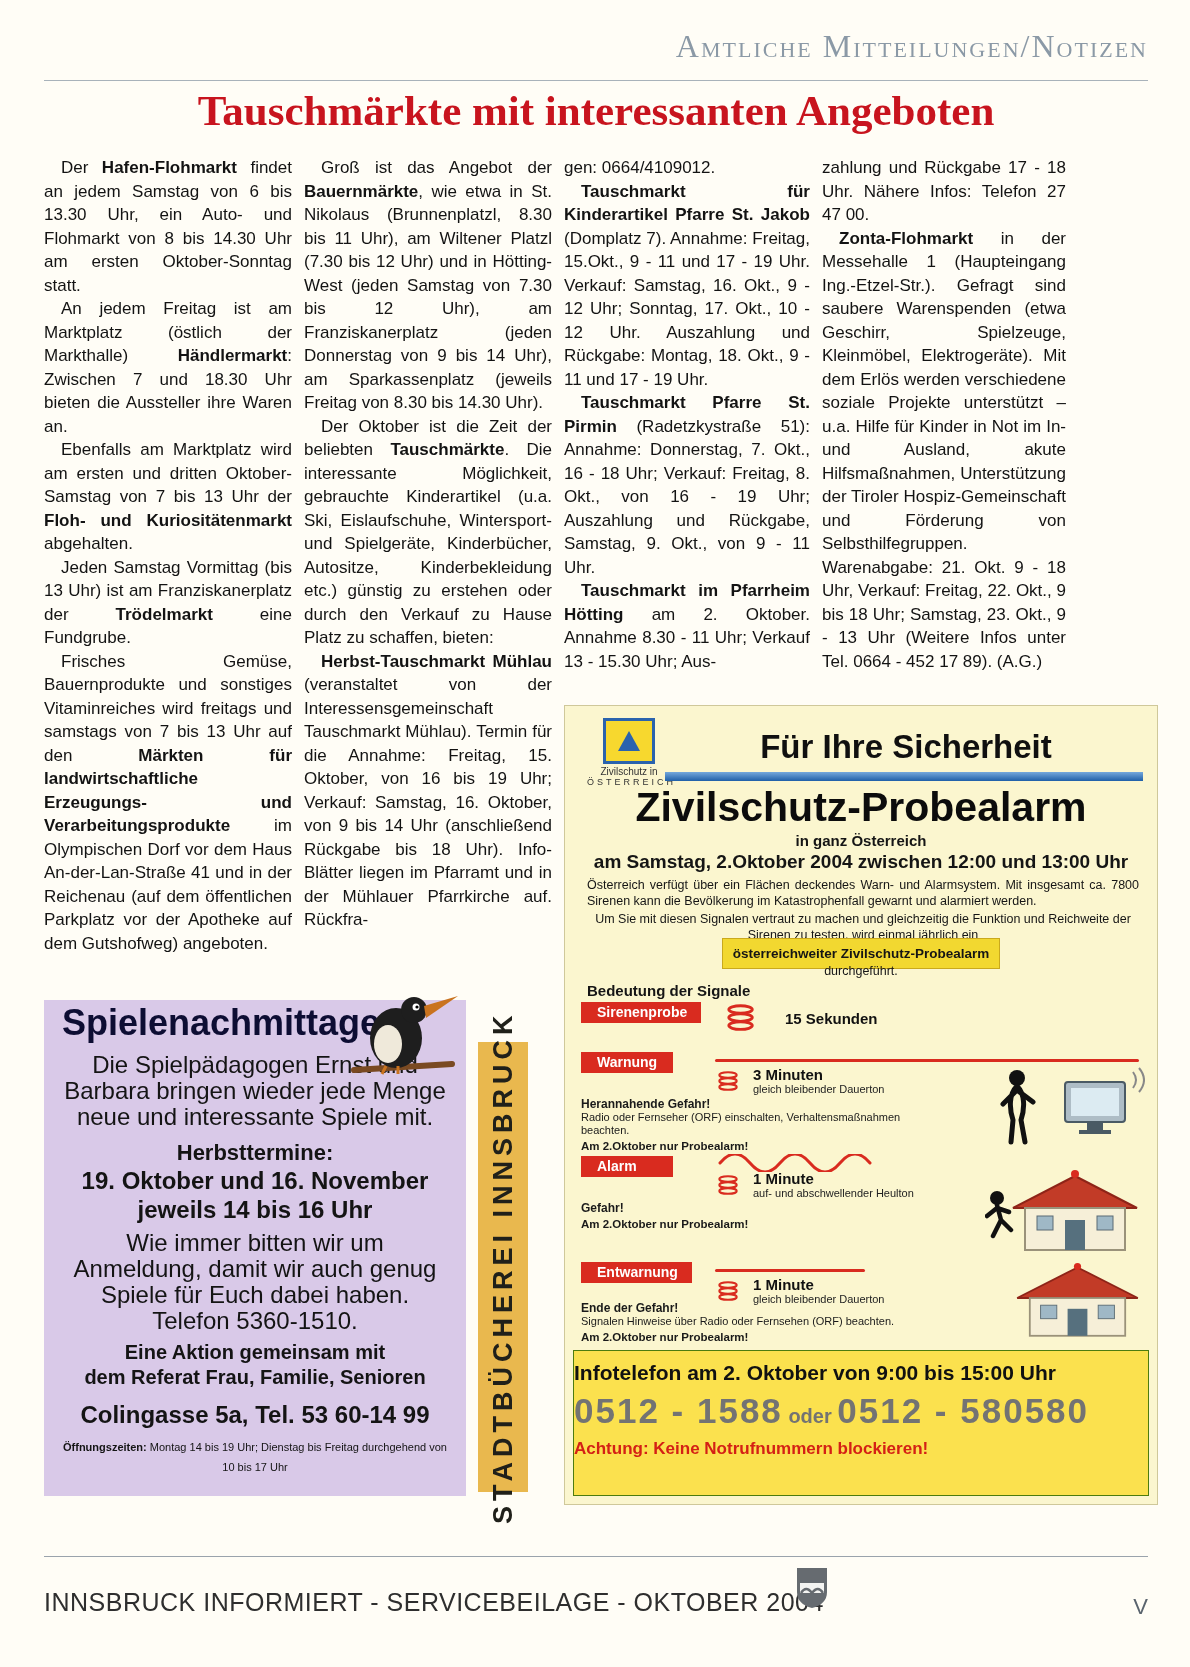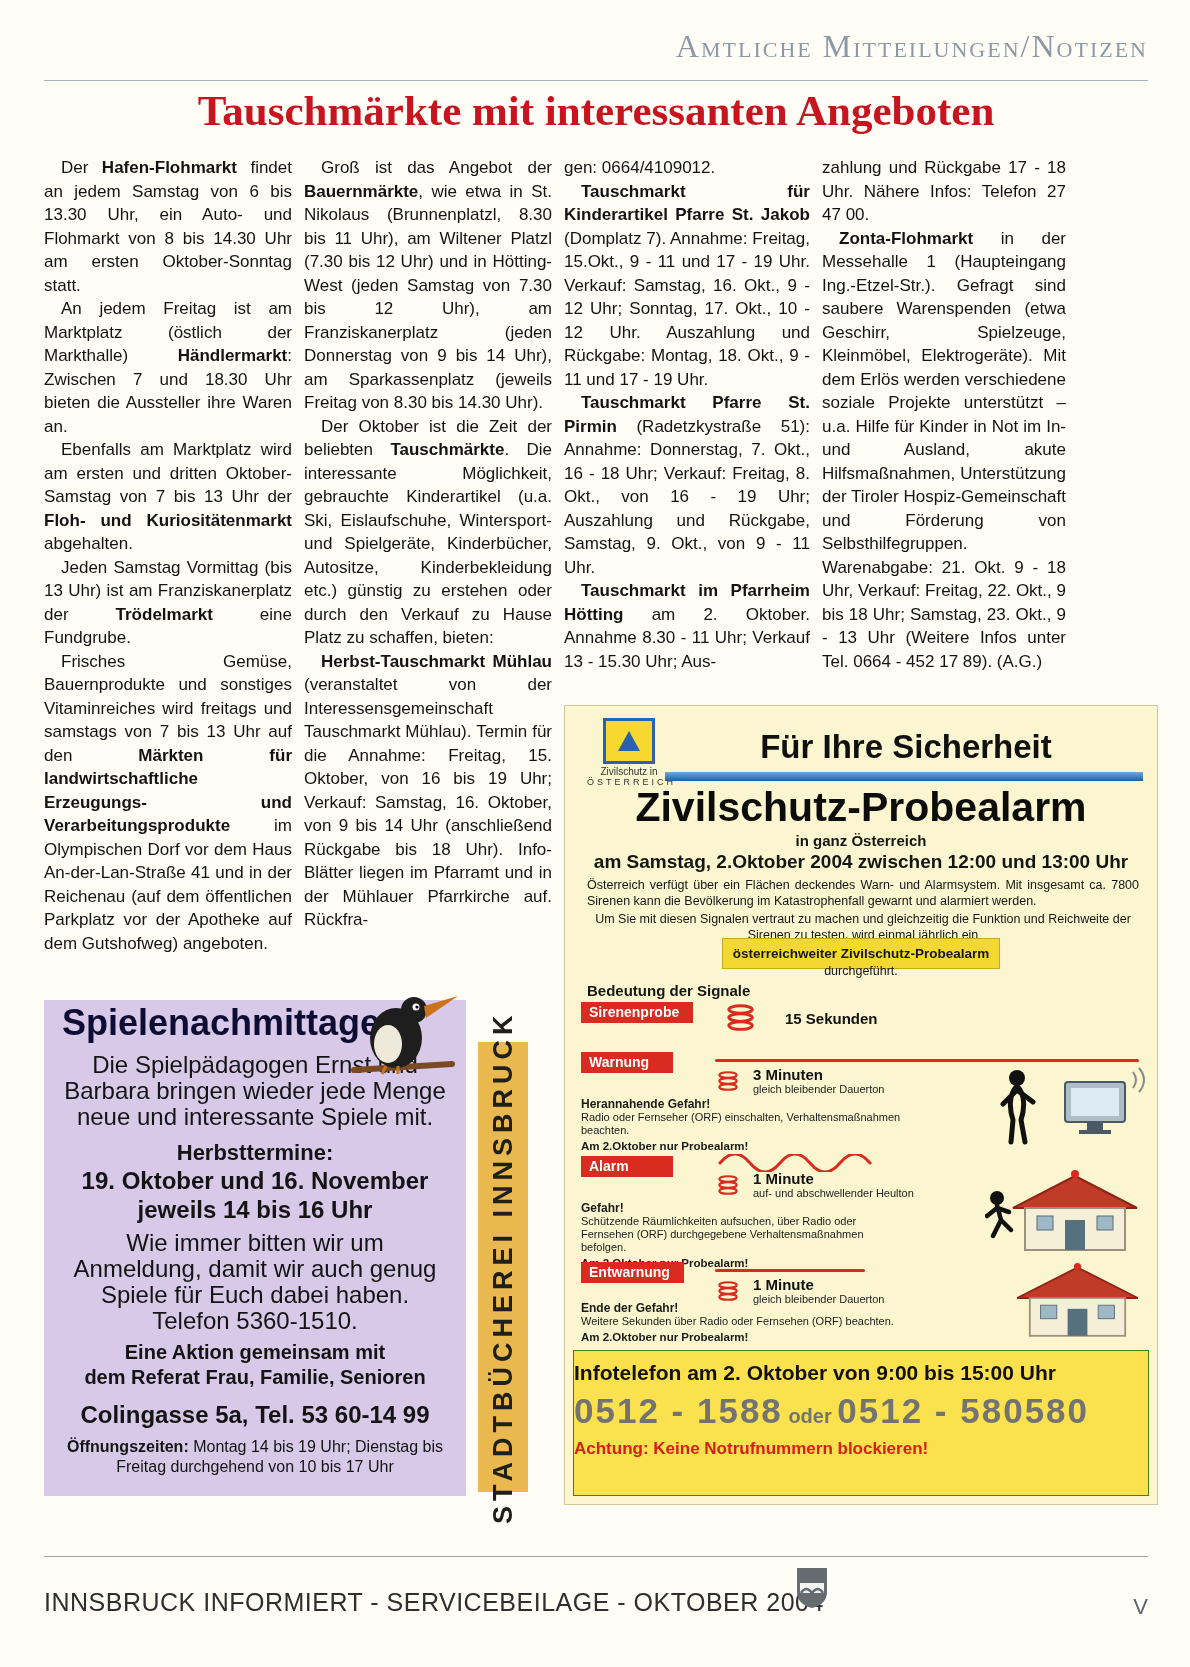--- a/index.html
+++ b/index.html
@@ -28,21 +28,21 @@
             z-index:2;box-sizing:border-box;padding:0 16px 8px;text-align:center;color:#141414;}
   .sp-title{margin:2px 0 8px 2px;text-align:left;font-size:36px;font-weight:bold;color:#0d0d33;}
   .sp-bird{position:absolute;top:-14px;right:6px;}
   .sp-p{margin:6px 0;font-size:24px;line-height:26px;}
   .sp-h{margin-top:10px;font-size:22px;font-weight:bold;}
   .sp-dates{font-size:24px;font-weight:bold;line-height:29px;}
   .sp-action{font-size:20px;font-weight:bold;line-height:25px;}
   .sp-action-group{text-align:center;}
   .sp-lib{font-size:24px;font-weight:bold;line-height:29px;}
   .sp-lib-group{margin-top:10px;}
-  .sp-hours{margin:8px 0 0;font-size:16px;line-height:20px;}
+  .sp-hours{margin:8px 0 0;font-size:11px;line-height:20px;}
 
   
   .lib-strip{position:absolute;left:478px;top:1042px;width:50px;height:450px;background:#e9b84e;z-index:2;}
   .lib-strip span{position:absolute;inset:0;display:flex;align-items:center;justify-content:center;
             writing-mode:vertical-rl;transform:rotate(180deg);font-size:27px;font-weight:bold;
             letter-spacing:5px;color:#20201a;white-space:nowrap;}
 
   
   .ziv{position:absolute;left:564px;top:705px;width:594px;height:800px;background:#fbf6cf;
        border:1px solid #cfc89a;box-sizing:border-box;z-index:2;color:#151515;}
@@ -62,21 +62,21 @@
   .ziv-intro{position:absolute;left:22px;right:18px;font-size:12.5px;line-height:15.5px;text-align:justify;}
   .i1{top:172px}.i2{top:206px;text-align:center;}
   .ziv-high{position:absolute;top:238px;left:0;right:0;text-align:center;}
   .ziv-high span{background:#f2d830;font-weight:bold;font-size:13.5px;padding:7px 10px;border:1px solid #caa91c;}
   .ziv-i3{position:absolute;top:258px;left:0;right:0;text-align:center;font-size:12.5px;}
   .ziv-sigh{position:absolute;top:276px;left:22px;font-size:15px;font-weight:bold;}
   .sig-rows{position:absolute;left:8px;right:8px;top:296px;}
   .sig-row{position:relative;}
   .s0{height:50px}.s1{height:104px}.s2{height:106px}.s3{height:90px}
   .sig-label{position:absolute;left:8px;top:0;background:#d92b1f;color:#fff;font-weight:bold;
-             font-size:14px;padding:2px 14px 3px 8px;min-width:92px;box-sizing:border-box;}
+             font-size:14px;padding:2px 14px 3px 16px;min-width:92px;box-sizing:border-box;}
   .sig-coil{position:absolute;left:142px;top:16px;}
   .s0 .sig-coil{left:150px;top:-2px;transform:scale(1.35);transform-origin:top left;}
   .sig-dur{position:absolute;left:180px;top:14px;}
   .s0 .sig-dur{left:212px;top:8px;}
   .sig-dur .d{font-weight:bold;font-size:15px;color:#111;}
   .sig-dur .t{font-size:11px;color:#222;}
   .tone-flat{position:absolute;top:7px;left:142px;height:3px;background:#d92b1f;border-radius:3px;}
   .s1 .tone-flat{width:424px;}
   .s3 .tone-flat{width:150px;}
   .sig-wave{position:absolute;left:142px;top:-2px;}
@@ -243,21 +243,20 @@
                 <ellipse cx="12" cy="12" rx="8" ry="2.6"></ellipse>
                 <ellipse cx="12" cy="17.5" rx="8" ry="2.6"></ellipse>
               </g>
             </svg></div>
           <div class="sig-dur">
             <div class="d">1 Minute</div>
             <div class="t">auf- und abschwellender Heulton</div>
           </div>
           <div class="sig-text">
             <div class="warn">Gefahr!</div>
-            <div class="desc">Schützende Räumlichkeiten aufsuchen, über Radio oder Fernsehen (ORF) durchgegebene Verhaltensmaßnahmen befolgen.</div>
             <div class="note">Am 2.Oktober nur Probealarm!</div>
           </div>
           <div class="sig-illus"><svg width="160" height="86" viewBox="0 0 160 86">
               <polygon points="28,40 90,8 152,40" fill="#c23b27" stroke="#8e2418" stroke-width="2"></polygon>
               <rect x="40" y="40" width="100" height="42" fill="#f6efd8" stroke="#9a927a" stroke-width="2"></rect>
               <rect x="52" y="48" width="16" height="14" fill="#9fb8c6" stroke="#5a6a74"></rect>
               <rect x="112" y="48" width="16" height="14" fill="#9fb8c6" stroke="#5a6a74"></rect>
               <rect x="80" y="52" width="20" height="30" fill="#56707e"></rect>
               <circle cx="90" cy="6" r="4" fill="#d92b1f"></circle>
               <circle cx="12" cy="30" r="7" fill="#111"></circle>
@@ -273,21 +272,21 @@
                 <ellipse cx="12" cy="12" rx="8" ry="2.6"></ellipse>
                 <ellipse cx="12" cy="17.5" rx="8" ry="2.6"></ellipse>
               </g>
             </svg></div>
           <div class="sig-dur">
             <div class="d">1 Minute</div>
             <div class="t">gleich bleibender Dauerton</div>
           </div>
           <div class="sig-text">
             <div class="warn">Ende der Gefahr!</div>
-            <div class="desc">Weitere Sekunden über Radio oder Fernsehen (ORF) beachten.</div>
+            <div class="desc">Signalen Hinweise über Radio oder Fernsehen (ORF) beachten.</div>
             <div class="note">Am 2.Oktober nur Probealarm!</div>
           </div>
           <div class="sig-illus"><svg width="150" height="86" viewBox="0 0 150 86">
               <polygon points="8,40 75,6 142,40" fill="#c23b27" stroke="#8e2418" stroke-width="2"></polygon>
               <rect x="22" y="40" width="106" height="42" fill="#f6efd8" stroke="#9a927a" stroke-width="2"></rect>
               <rect x="34" y="48" width="18" height="15" fill="#9fb8c6" stroke="#5a6a74"></rect>
               <rect x="98" y="48" width="18" height="15" fill="#9fb8c6" stroke="#5a6a74"></rect>
               <rect x="64" y="52" width="22" height="30" fill="#56707e"></rect>
               <circle cx="75" cy="5" r="4" fill="#d92b1f"></circle>
             </svg></div>

